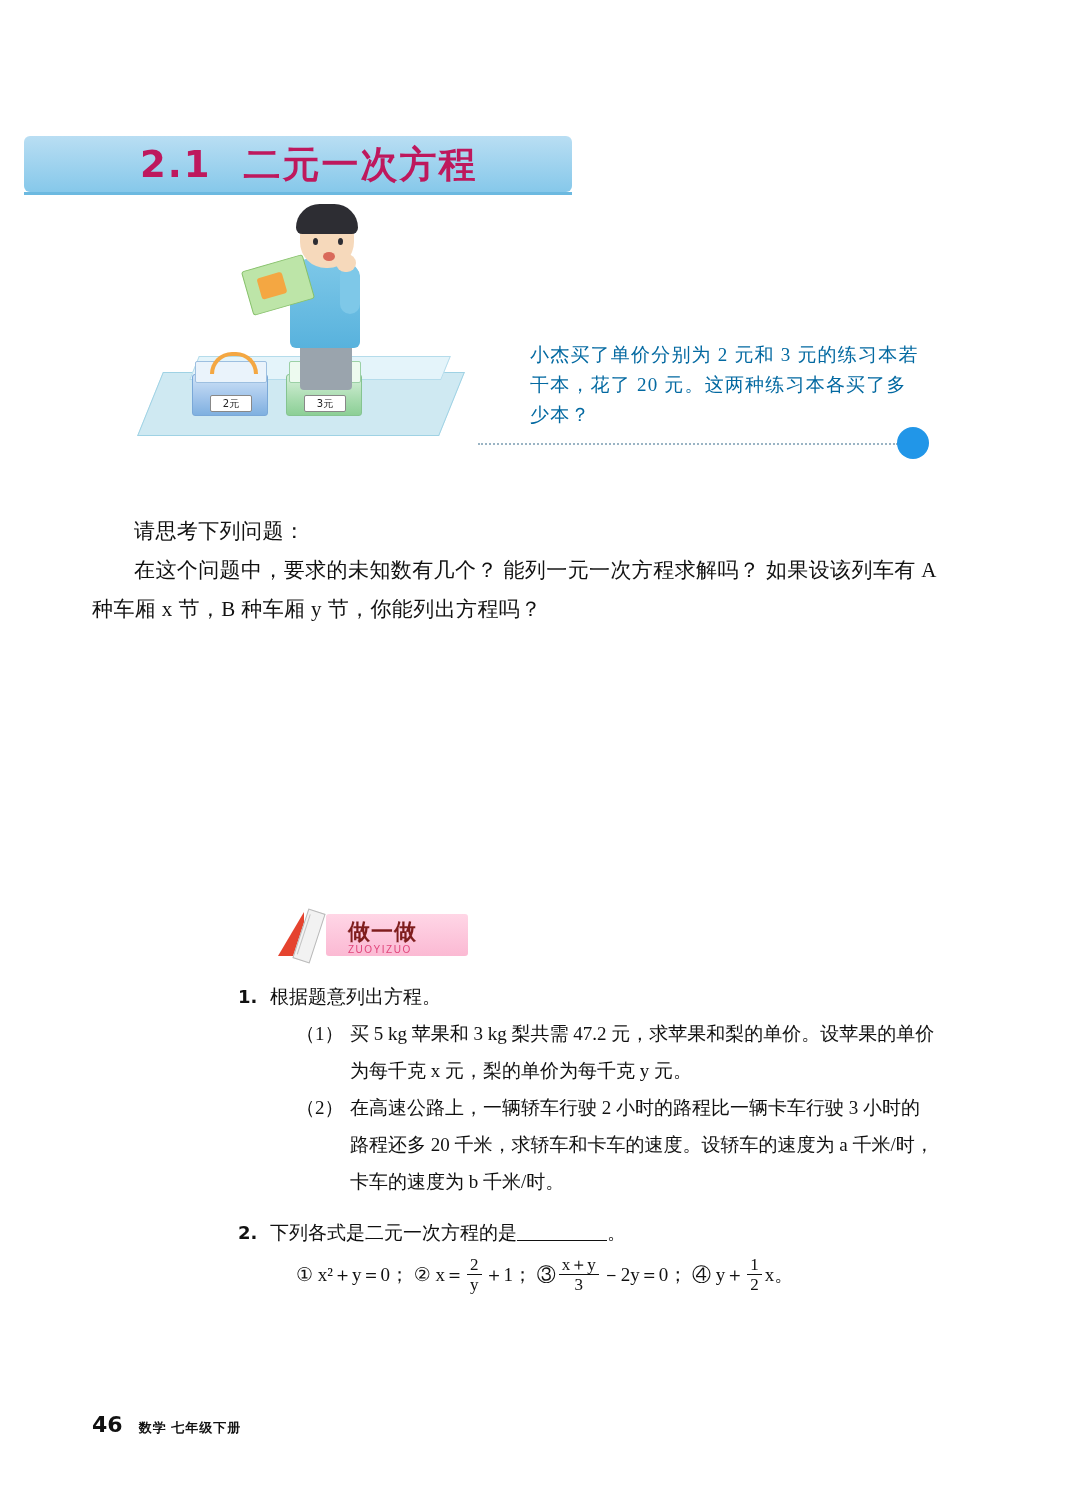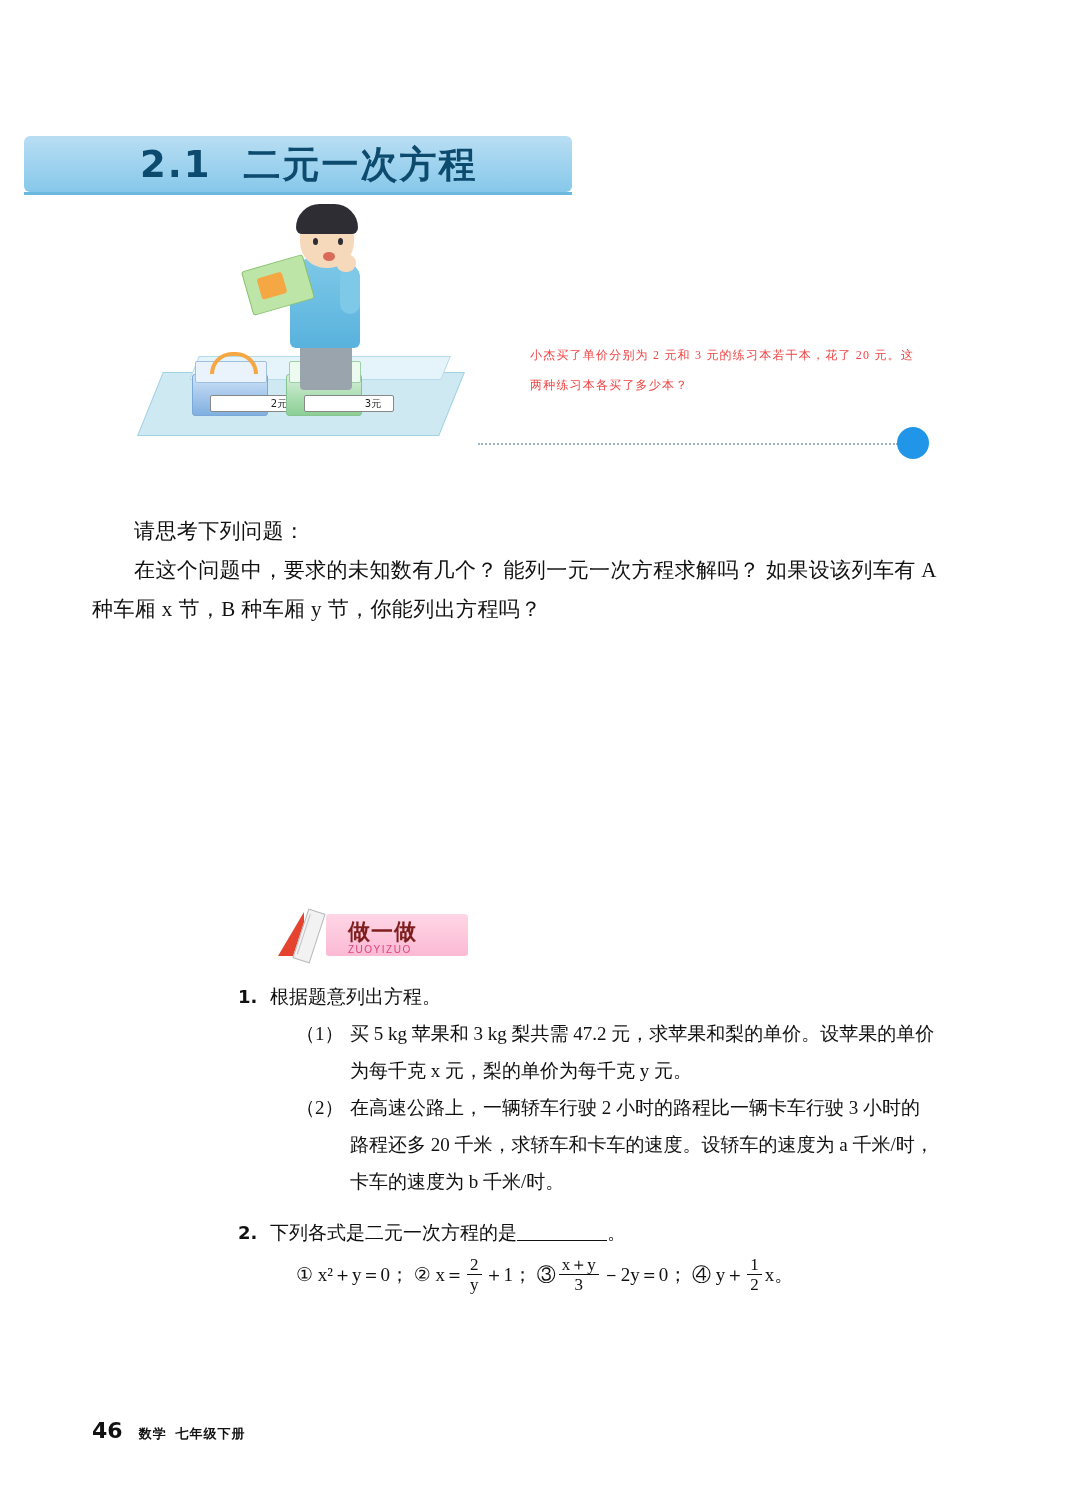--- a/index.html
+++ b/index.html
@@ -35,21 +35,21 @@
     background: #6cb9e0;
   }
   .header-title {
     position: absolute;
     left: 140px;
     top: 140px;
     font-family: "DejaVu Sans", sans-serif;
     font-weight: bold;
     font-size: 37px;
     letter-spacing: 2px;
-    color: #0c4a6e;
+    color: #be185d;
     white-space: nowrap;
   }
   .header-num {
     display: inline-block;
     margin-right: 32px;
   }
 
   
   .illus {
     position: absolute;
@@ -101,21 +101,20 @@
     width: 40px;
     height: 15px;
     background: #ffffff;
     border: 1px solid #888;
     border-radius: 2px;
     font-family: "DejaVu Sans", sans-serif;
     font-size: 10px;
     line-height: 15px;
     text-align: center;
     color: #222;
-    padding-left: 48px;
   }
   .rainbow {
     position: absolute;
     left: 14px; top: -10px;
     width: 40px; height: 18px;
     border-top: 4px solid #f4a742;
     border-left: 4px solid #f4a742;
     border-right: 4px solid #f4a742;
     border-radius: 22px 22px 0 0;
     border-bottom: none;
@@ -207,24 +206,24 @@
     border-radius: 9px;
   }
 
   
   .lead-text {
     position: absolute;
     left: 530px;
     top: 340px;
     width: 390px;
     font-family: "Liberation Serif", serif;
-    font-size: 12px;
+    font-size: 19px;
     line-height: 30px;
     letter-spacing: 1.2px;
-    color: #ef4444;
+    color: #0369a1;
   }
   .dotted-line {
     position: absolute;
     left: 478px;
     top: 443px;
     width: 420px;
     border-top: 2px dotted #9ab4c4;
   }
   .blue-dot {
     position: absolute;
@@ -375,24 +374,23 @@
     top: 1412px;
     display: flex;
     align-items: baseline;
     gap: 16px;
   }
   .pg-num {
     font-family: "DejaVu Sans", sans-serif;
     font-weight: bold;
     font-size: 22px;
     color: #111;
-    margin-top: 6px;
   }
   .pg-sub {
-    font-family: Liberation Mono, monospace;
+    font-family: Liberation Sans, sans-serif;
     font-weight: bold;
     font-size: 13px;
     color: #111;
     letter-spacing: 1px;
   }
 </style>
 </head>
 <body>
 
 <div class="header-band"></div>

